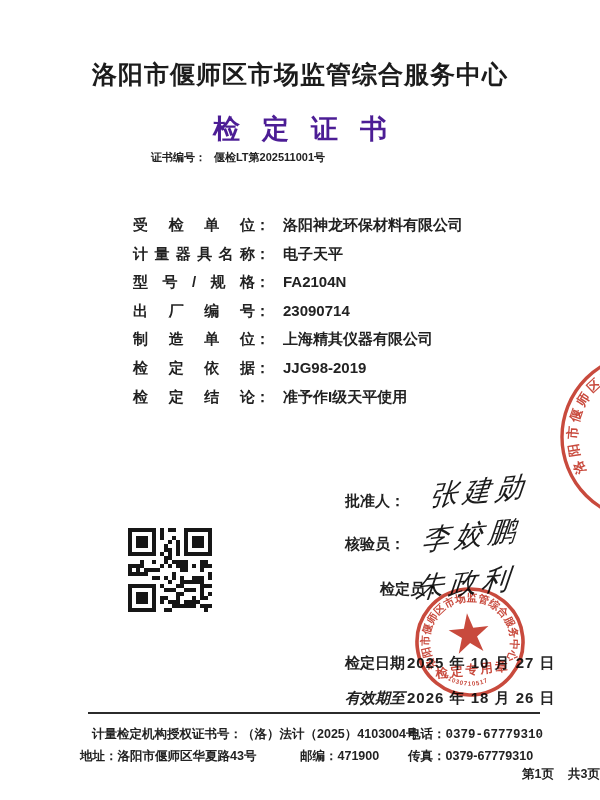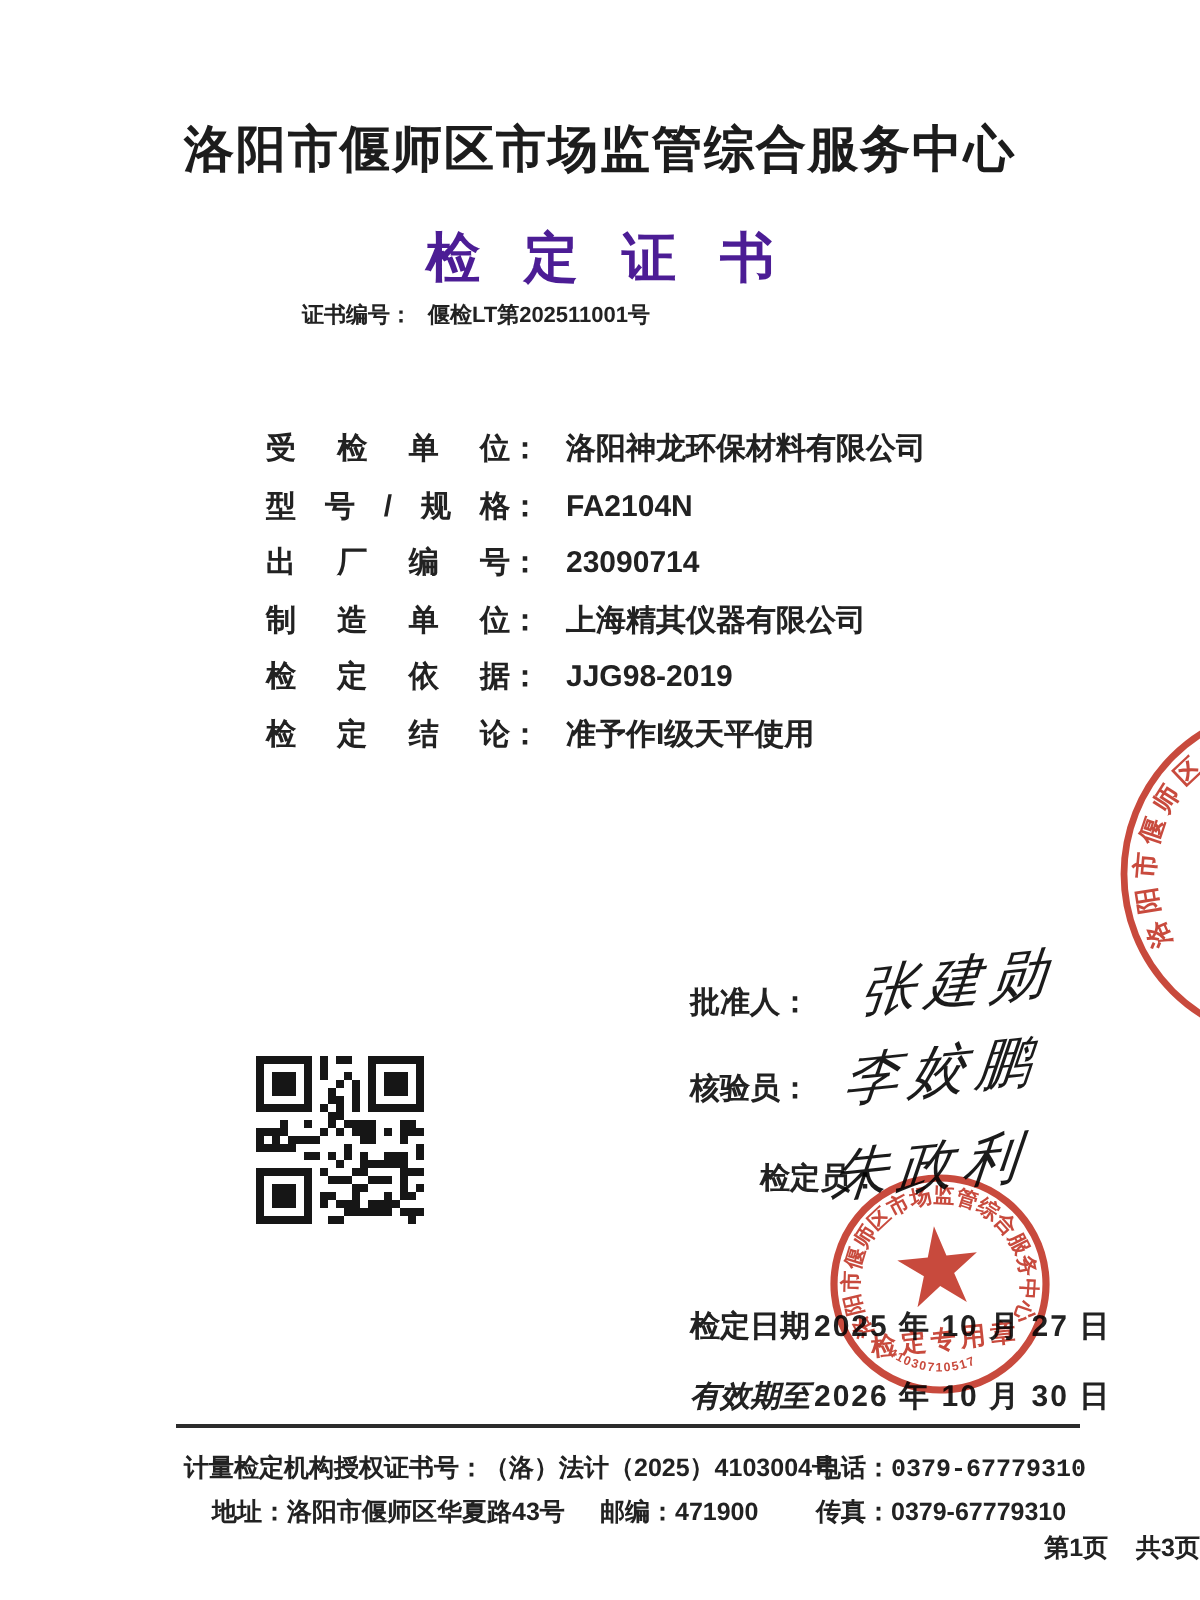--- a/index.html
+++ b/index.html
@@ -45,20 +45,23 @@
 
 <div class="abs title">洛阳市偃师区市场监管综合服务中心</div>
 <div class="abs cert-type"><span>检定证书</span></div>
 <div class="abs cert-no">
   <span>证书编号</span><span>：</span><span class="val">偃检LT第202511001号</span>
 </div>
 
 <div class="abs fields">
   <div class="field-row">
     <span class="f-label">受检单位</span><span class="f-colon">：</span><span class="f-value">洛阳神龙环保材料有限公司</span>
+  </div>
+  <div class="field-row">
+    <span class="f-label">计量器具名称</span><span class="f-colon">：</span><span class="f-value">电子天平</span>
   </div>
   <div class="field-row">
     <span class="f-label">型号/规格</span><span class="f-colon">：</span><span class="f-value">FA2104N</span>
   </div>
   <div class="field-row">
     <span class="f-label">出厂编号</span><span class="f-colon">：</span><span class="f-value">23090714</span>
   </div>
   <div class="field-row">
     <span class="f-label">制造单位</span><span class="f-colon">：</span><span class="f-value">上海精其仪器有限公司</span>
   </div>
@@ -300,21 +303,21 @@
 <div class="abs sig-name" style="left:420px;top:522px;">李姣鹏</div>
 
 <div class="abs sig-label" style="top:580px;margin-left:35px;">
   <span>检定员</span><span>：</span>
 </div>
 <div class="abs sig-name" style="left:414px;top:570px;">朱政利</div>
 
 <div class="abs date-label" style="top:654px;">检定日期</div>
 <div class="abs date-value" style="top:654px;">2025 年 10 月 27 日</div>
 <div class="abs date-label" style="top:689px;font-style:italic;">有效期至</div>
-<div class="abs date-value" style="top:689px;">2026 年 10 月 30 日</div>
+<div class="abs date-value" style="top:689px;">2026 年 18 月 26 日</div>
 
 <svg class="abs stamp" style="left:390px;top:562px;transform:rotate(-6deg);" width="160" height="160" viewBox="0 0 160 160">
   <defs>
     <path id="arcMain" d="M 44.5,100.5 A 41,41 0 1 1 115.5,100.5" fill="none"></path>
     <path id="arcCode" d="M 49,111 A 44,44 0 0 0 111,111" fill="none"></path>
   </defs>
   <circle cx="80" cy="80" r="53" fill="none" stroke="#c43a2c" stroke-width="3.6"></circle>
   <text font-size="10.6" fill="#c43a2c" font-weight="700" letter-spacing="0.2">
     <textPath href="#arcMain" startOffset="0">洛阳市偃师区市场监管综合服务中心</textPath>
   </text>
@@ -336,21 +339,21 @@
 </svg>
 
 <div class="abs divider"></div>
 
 <div class="abs foot" style="left:92px;top:726px;">
   <span>计量检定机构授权证书号</span><span>：</span><span>（洛）法计（2025）4103004号</span>
 </div>
 <div class="abs foot" style="left:408px;top:726px;font-family:Liberation Mono, monospace;">
   <span>电话</span><span>：</span><span>0379-67779310</span>
 </div>
-<div class="abs foot" style="left:106px;top:748px;">
+<div class="abs foot" style="left:80px;top:748px;">
   <span>地址</span><span>：</span><span>洛阳市偃师区华夏路43号</span>
 </div>
 <div class="abs foot" style="left:300px;top:748px;">
   <span>邮编</span><span>：</span><span>471900</span>
 </div>
 <div class="abs foot" style="left:408px;top:748px;">
   <span>传真</span><span>：</span><span>0379-67779310</span>
 </div>
 <div class="abs page-no">
   <span>第1页</span><span class="sep"></span><span>共3页</span>

